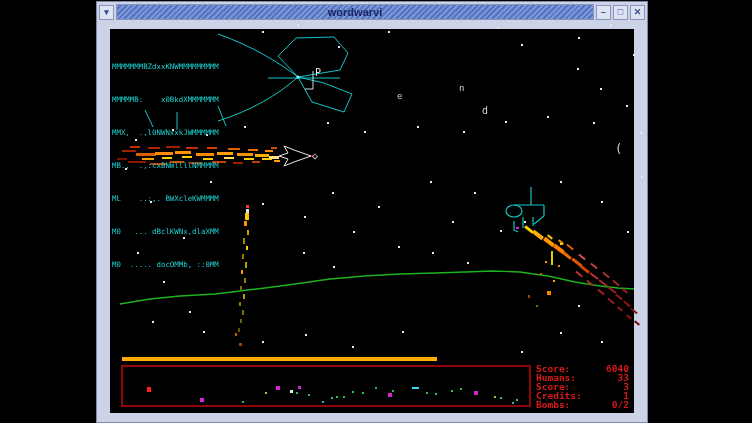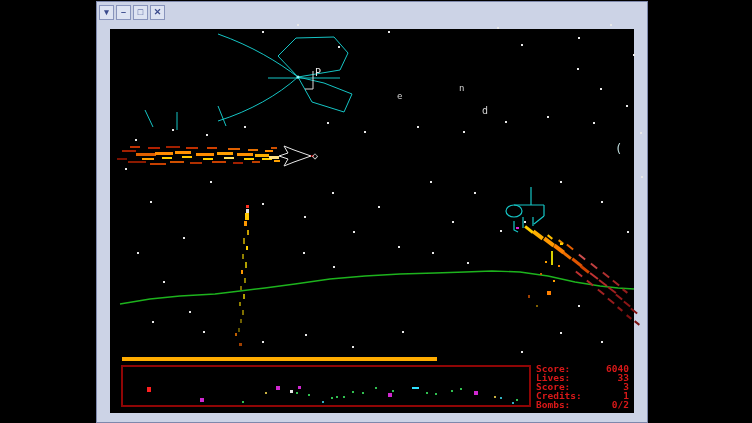--- a/index.html
+++ b/index.html
@@ -38,20 +38,23 @@
 </head>
 <body>
 
 <div id="screen">
 
   <div id="win"></div>
 
   <div id="titlebar">
     <div class="tb-btn">
       <span>▾</span>
+    </div>
+    <div id="title-strip">
+      <span id="title-text">wordwarvi</span>
     </div>
     <div class="tb-btn">
       <span>–</span>
     </div>
     <div class="tb-btn">
       <span>□</span>
     </div>
     <div class="tb-btn">
       <span>✕</span>
     </div>
@@ -254,20 +257,29 @@
       <span style="left: 315px; top: 68px; color: rgb(232, 232, 232); font-size: 10px;">P</span>
       <span style="left: 397px; top: 92px; color: rgb(208, 208, 208); font-size: 9px;">e</span>
       <span style="left: 459px; top: 84px; color: rgb(208, 208, 208); font-size: 9px;">n</span>
       <span style="left: 482px; top: 106px; color: rgb(208, 208, 208); font-size: 10px;">d</span>
       <span style="left: 615px; top: 143px; color: rgb(192, 222, 222); font-size: 12px;">(</span>
       <span style="left: 312px; top: 151px; color: rgb(224, 224, 224); font-size: 10px;">◇</span>
       <span style="left: 279px; top: 386px; color: rgb(48, 208, 208); font-size: 9px;">×</span>
       <span style="left: 315px; top: 387px; color: rgb(48, 208, 208); font-size: 10px;">×</span>
     </div>
 
+  <div id="ascii">
+    <div>MMMMMMMBZdxxKNWMMMMMMMMM</div>
+    <div>MMMMMB:    x0BkdXMMMMMMM</div>
+    <div>MMX,  .,l0NWNxxkJWMMMMMM</div>
+    <div>MB.,  .,:cxBNWllllNMMMMM</div>
+    <div>ML    ..:,. BWXcleKWMMMM</div>
+    <div>M0   ... dBclKWNx,dlaXMM</div>
+    <div>M0  ..... docOMMb, ::0MM</div>
+  </div>
 
   <div id="levelbar"></div>
 
   <div id="radar"></div>
   <div class="scatter">
       <i style="left: 147px; top: 387px; width: 4px; height: 5px; background: rgb(255, 32, 32);"></i>
       <i style="left: 200px; top: 398px; width: 4px; height: 4px; background: rgb(208, 40, 208);"></i>
       <i style="left: 276px; top: 386px; width: 4px; height: 4px; background: rgb(208, 40, 208);"></i>
       <i style="left: 298px; top: 386px; width: 3px; height: 3px; background: rgb(208, 40, 208);"></i>
       <i style="left: 388px; top: 393px; width: 4px; height: 4px; background: rgb(208, 40, 208);"></i>
@@ -296,21 +308,21 @@
       <i style="left: 516px; top: 399px; width: 2px; height: 2px; background: rgb(48, 192, 80);"></i>
       <i style="left: 460px; top: 388px; width: 2px; height: 2px; background: rgb(48, 192, 80);"></i>
     </div>
 
   <div id="hud">
     <div class="hud-row">
       <span>Score:</span>
       <span>6040</span>
     </div>
     <div class="hud-row">
-      <span>Lives:</span>
+      <span>Humans:</span>
       <span>33</span>
     </div>
     <div class="hud-row">
       <span>Score:</span>
       <span>3</span>
     </div>
     <div class="hud-row">
       <span>Credits:</span>
       <span>1</span>
     </div>

